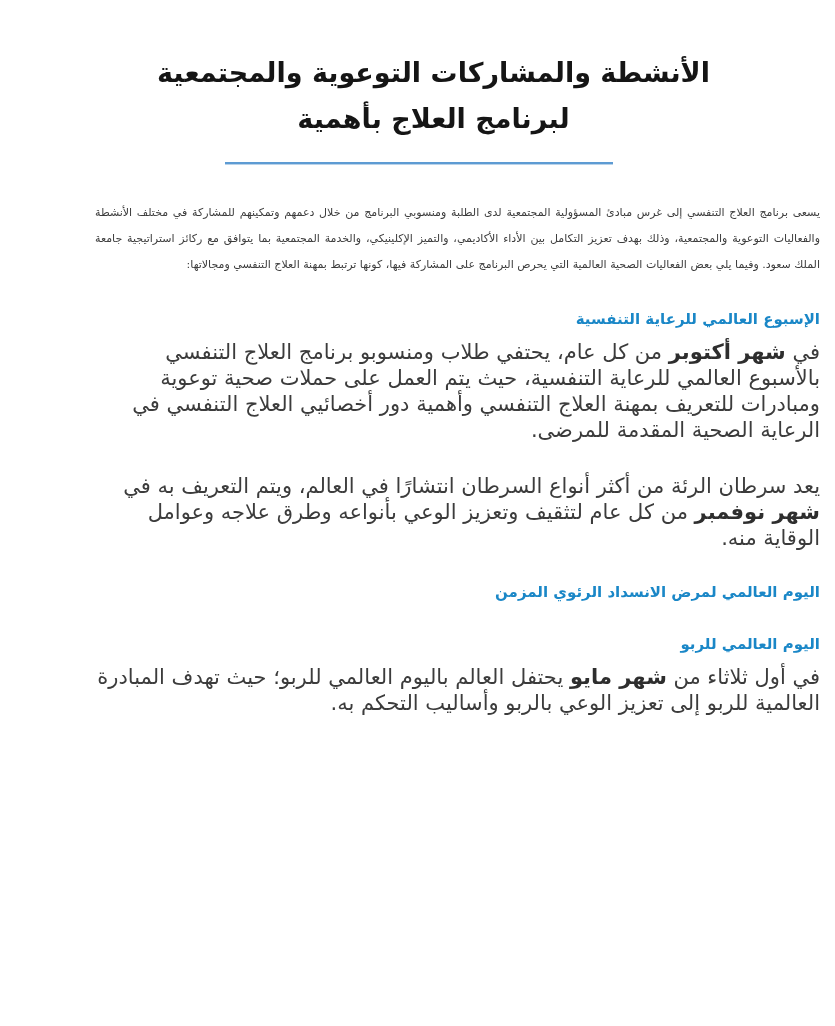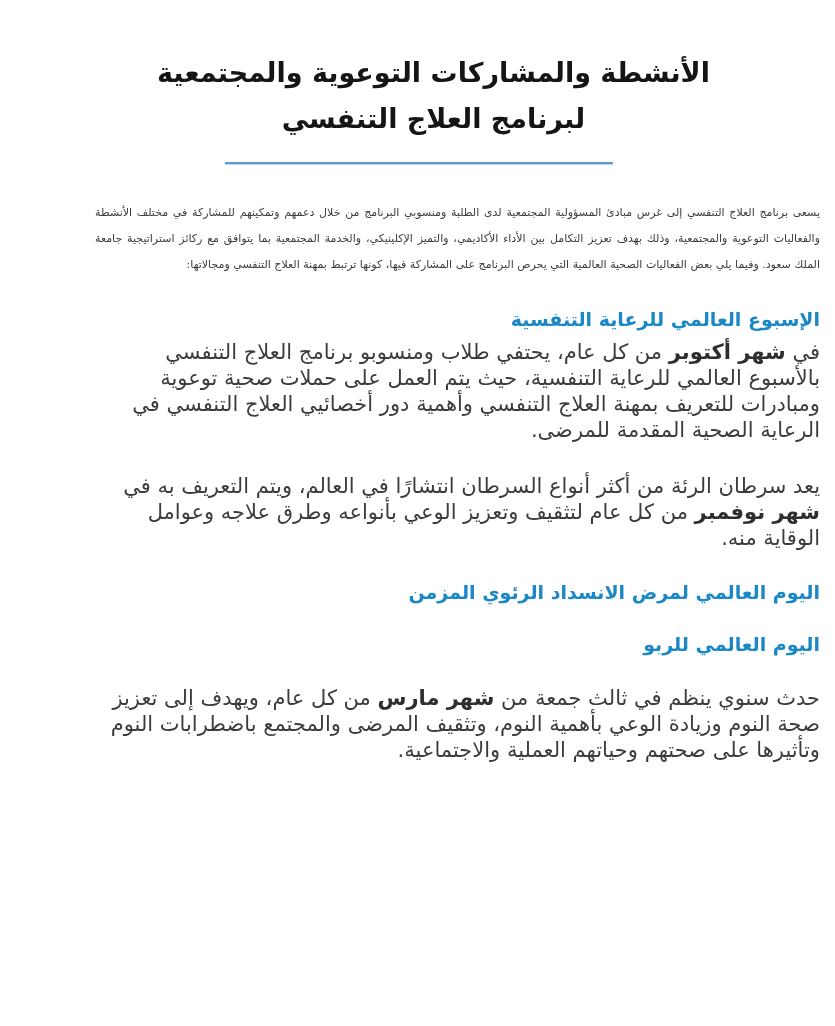--- a/index.html
+++ b/index.html
@@ -41,21 +41,21 @@
   }
   .intro {
     font-size: 11px;
     line-height: 26px;
     text-align: justify;
     text-justify: inter-word;
     color: #3c3c3c;
   }
   .section { margin-top: 30px; }
   .section-heading {
-    font-size: 19px;
+    font-size: 15px;
     line-height: 22px;
     font-weight: bold;
     color: #1a87c7;
     margin-bottom: 9px;
     text-align: right;
     margin-top: 9px;
   }
   .section-body {
     font-size: 21px;
     line-height: 26px;
@@ -65,21 +65,21 @@
   .bold-month { font-weight: bold; color: #2e2e2e; }
 </style>
 </head>
 <body>
 
 <div class="page">
 
   <div class="title-block">
     <div class="doc-title">
       <div>الأنشطة والمشاركات التوعوية والمجتمعية</div>
-      <div>لبرنامج العلاج التنفسي</div>
+      <div>لبرنامج العلاج بأهمية</div>
     </div>
     <div class="divider"></div>
   </div>
 
   <div class="content">
 
     <p class="intro">يسعى برنامج العلاج التنفسي إلى غرس مبادئ المسؤولية المجتمعية لدى الطلبة ومنسوبي البرنامج من خلال دعمهم وتمكينهم للمشاركة في مختلف الأنشطة والفعاليات التوعوية والمجتمعية، وذلك بهدف تعزيز التكامل بين الأداء الأكاديمي، والتميز الإكلينيكي، والخدمة المجتمعية بما يتوافق مع ركائز استراتيجية جامعة الملك سعود. وفيما يلي بعض الفعاليات الصحية العالمية التي يحرص البرنامج على المشاركة فيها، كونها ترتبط بمهنة العلاج التنفسي ومجالاتها:</p>
 
     <div class="section">
       <h2 class="section-heading">الإسبوع العالمي للرعاية التنفسية</h2>
@@ -89,20 +89,20 @@
     <div class="section">
       <p class="section-body"><span>يعد سرطان الرئة من أكثر أنواع السرطان انتشارًا في العالم، ويتم التعريف به في </span><span class="bold-month">شهر نوفمبر</span><span> من كل عام لتثقيف وتعزيز الوعي بأنواعه وطرق علاجه وعوامل الوقاية منه.</span></p>
     </div>
 
     <div class="section">
       <h2 class="section-heading">اليوم العالمي لمرض الانسداد الرئوي المزمن</h2>
     </div>
 
     <div class="section">
       <h2 class="section-heading">اليوم العالمي للربو</h2>
+      <p class="section-body"><span>في أول ثلاثاء من </span><span class="bold-month">شهر مايو</span><span> يحتفل العالم باليوم العالمي للربو؛ حيث تهدف المبادرة العالمية للربو إلى تعزيز الوعي بالربو وأساليب التحكم به.</span></p>
     </div>
 
     <div class="section">
-      <p class="section-body"><span>حدث سنوي ينظم في ثالث جمعة من </span><span class="bold-month">شهر مارس</span><span> من كل عام، ويهدف إلى تعزيز صحة النوم وزيادة الوعي بأهمية النوم، وتثقيف المرضى والمجتمع باضطرابات النوم وتأثيرها على صحتهم وحياتهم العملية والاجتماعية.</span></p>
     </div>
 
   </div>
 </div>
 
 </body></html>

